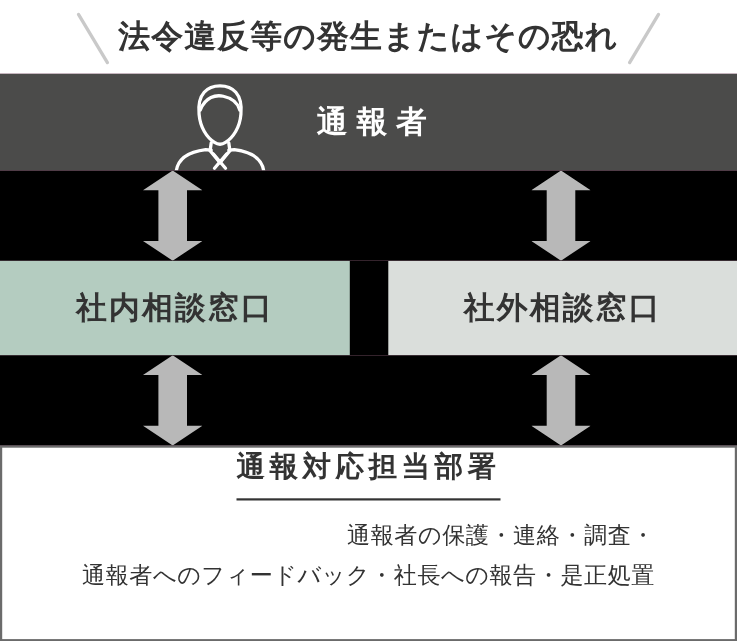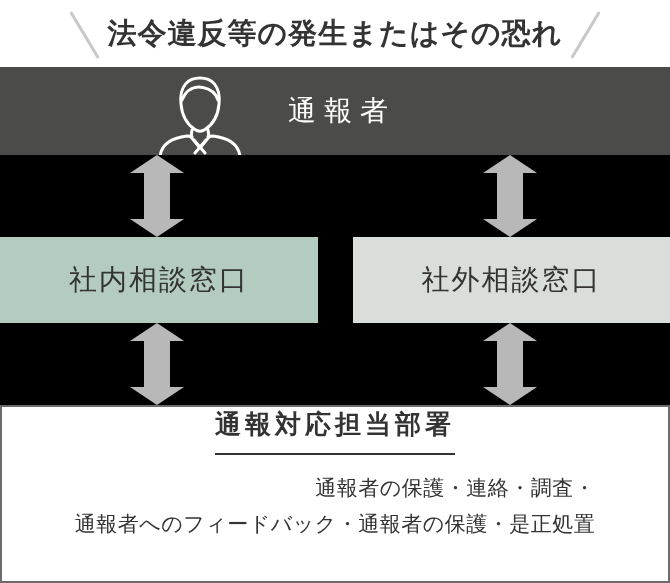--- a/index.html
+++ b/index.html
@@ -48,21 +48,21 @@
     height: 88px;
     background: #4b4b4a;
     display: flex;
     align-items: center;
     justify-content: center;
     overflow: hidden;
   }
   .reporter-label {
     color: #ffffff;
     font-size: 28px;
-    font-weight: 400;
+    font-weight: 700;
     letter-spacing: 8px;
     padding-left: 14px; 
   }
   .person-icon {
     position: absolute;
     left: 152px;
     bottom: -2px;
   }
 
   
@@ -87,21 +87,21 @@
   .channels {
     height: 86px;
     background: #000000;
     display: flex;
   }
   .channel {
     display: flex;
     align-items: center;
     justify-content: center;
     font-size: 28px;
-    font-weight: 400;
+    font-weight: 700;
     color: #333333;
     letter-spacing: 2px;
   }
   .channel-internal { width: 318px; background: #b4ccc0; }
   .channel-gap      { width: 35px; }
   .channel-external { flex: 1; background: #dadedb; }
 
   
   .department {
     box-sizing: border-box;
@@ -175,17 +175,17 @@
 
   <div class="band">
     <div class="v-arrow left"></div>
     <div class="v-arrow right"></div>
   </div>
 
   <div class="department">
     <div class="department-title">通報対応担当部署</div>
     <div class="department-desc">
       <div>通報者の保護・連絡・調査・</div>
-      <div>通報者へのフィードバック・通報者の保護・是正処置</div>
+      <div>通報者へのフィードバック・社長への報告・是正処置</div>
     </div>
   </div>
 
 </div>
 
 </body></html>

